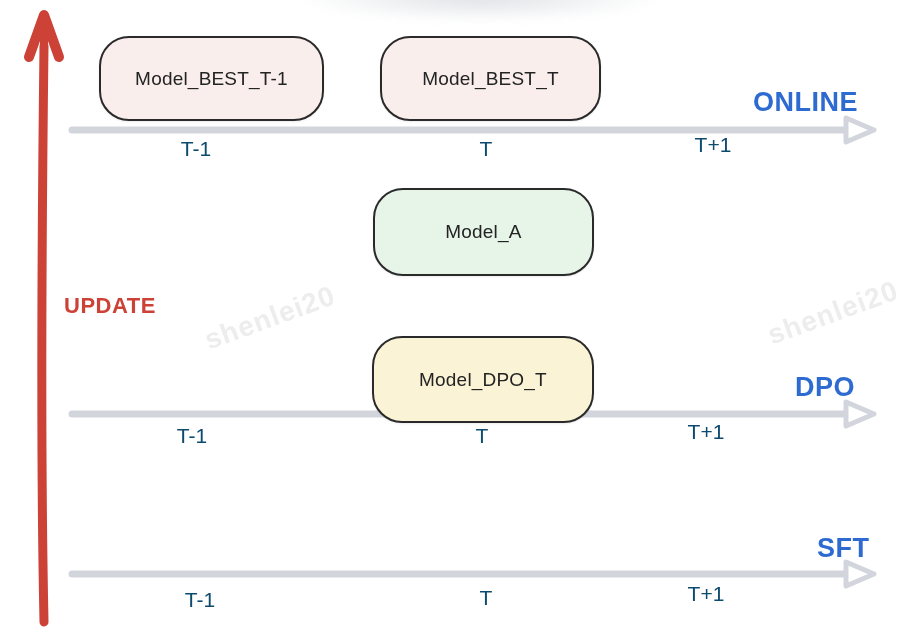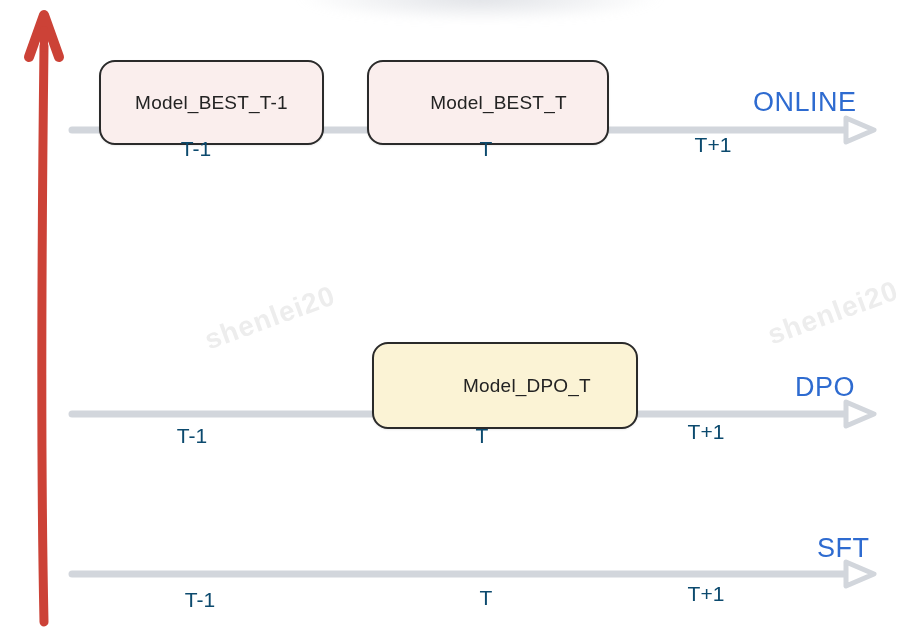--- a/index.html
+++ b/index.html
@@ -35,46 +35,45 @@
   }
   .timeline-head {
     stroke: var(--timeline-gray, #d2d6dc);
     stroke-width: 5;
     stroke-linejoin: round;
     fill: #ffffff;
   }
   .model-box {
     position: absolute;
     border: 2px solid var(--box-border, #2a2a2a);
-    border-radius: 16px;
+    border-radius: 30px;
     display: flex;
     align-items: center;
     justify-content: center;
     font-size: 19px;
     font-weight: 500;
     color: var(--text-dark, #232323);
     letter-spacing: 0.2px;
     box-shadow: 0 1px 2px rgba(0,0,0,0.08);
-    margin-top: 24px;
   }
   .fill-pink   { background: var(--box-pink, #faeeed); }
   .fill-green  { background: var(--box-green, #e7f5e9); }
   .fill-yellow { background: var(--box-yellow, #fbf3d5); }
   .tick-label {
     position: absolute;
     transform: translateX(-50%);
     font-size: 21px;
     font-weight: 500;
     color: #0c4a6e;
     white-space: nowrap;
   }
   .track-label {
     position: absolute;
     font-size: 27px;
-    font-weight: 400;
+    font-weight: 700;
     color: var(--accent-blue, #2e6bd0);
     letter-spacing: 0.5px;
     white-space: nowrap;
   }
   .update-label {
     position: absolute;
     left: 64px;
     top: 293px;
     font-size: 22px;
     font-weight: 600;
@@ -129,24 +128,26 @@
 
     <g>
       <path class="timeline-line" d="M72,574 L844,574"></path>
       <path class="timeline-head" d="M846,562 L874,574 L846,586 Z"></path>
     </g>
   </svg>
 
   <div class="watermark" style="left:270px; top:318px;">shenlei20</div>
   <div class="watermark" style="left:833px; top:313px;">shenlei20</div>
 
+  <div class="update-label">UPDATE</div>
 
   <div class="model-box fill-pink" style="left:99px; top:36px; width:221px; height:81px;">Model_BEST_T-1</div>
-  <div class="model-box fill-pink" style="left:367px; top:36px; width:217px; height:81px;padding-left:21px;">Model_BEST_T</div>
-  <div class="model-box fill-yellow" style="left:372px; top:318px; width:218px; height:83px;padding-left:44px;">Model_DPO_T</div>
+  <div class="model-box fill-pink" style="left:380px; top:36px; width:217px; height:81px;">Model_BEST_T</div>
+  <div class="model-box fill-green" style="left:373px; top:188px; width:217px; height:84px;">Model_A</div>
+  <div class="model-box fill-yellow" style="left:372px; top:336px; width:218px; height:83px;">Model_DPO_T</div>
 
   <div class="track-label" style="left:753px; top:87px;">ONLINE</div>
   <div class="track-label" style="left:795px; top:372px;text-align:right;">DPO</div>
   <div class="track-label" style="left:817px; top:533px;">SFT</div>
 
   <div class="tick-label" style="left:196px; top:137px;">T-1</div>
   <div class="tick-label" style="left:486px; top:137px;">T</div>
   <div class="tick-label" style="left:713px; top:133px;">T+1</div>
 
   <div class="tick-label" style="left:192px; top:424px;">T-1</div>

